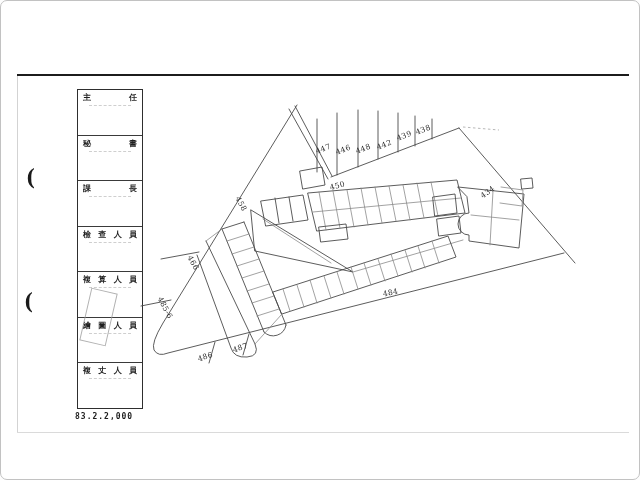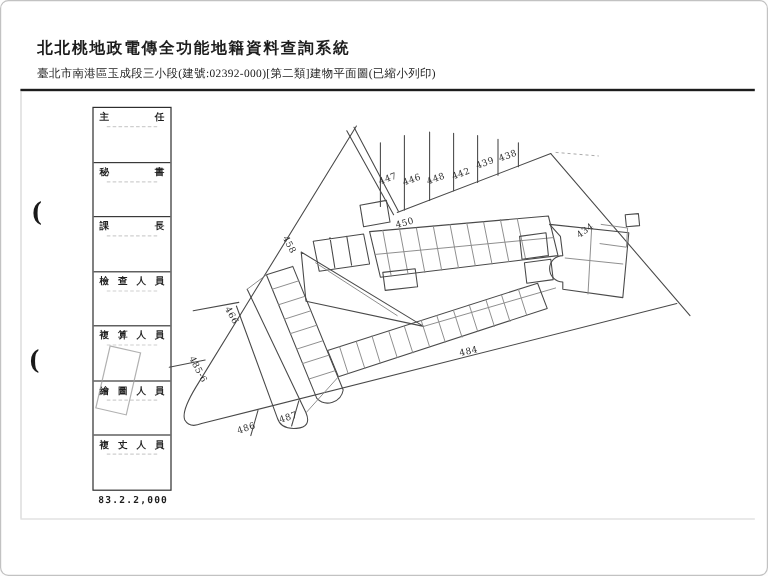--- a/index.html
+++ b/index.html
@@ -51,41 +51,39 @@
   }
   .stamp-row::after{
     content:"";display:block;margin:2px auto 0;width:66%;
     border-bottom:1px dashed #cfcfcf;
   }
   .stamp-outline{
     position:absolute;left:84px;top:289px;width:25px;height:52px;
     border:1px solid #9d9d9d;transform:rotate(13deg);opacity:.8;background:transparent;
   }
   .print-code{
-    position:absolute;left:74px;top:411px;width:72px;text-align:center;
+    position:absolute;left:74px;top:411px;width:72px;
     font-size:8px;letter-spacing:1px;color:#1d1d1d;font-weight:700;
     font-family:"DejaVu Sans Mono","Liberation Mono",monospace;
   }
   
   svg.map{position:absolute;left:0;top:0;}
   .pline{fill:none;stroke:#4a4a4a;stroke-width:.9;stroke-linecap:round;stroke-linejoin:round;}
   .plight{fill:none;stroke:#8a8a8a;stroke-width:.8;stroke-linecap:round;}
   .pdash{fill:none;stroke:#9a9a9a;stroke-width:.7;stroke-dasharray:2.5 2.5;}
   .maplbl{
     font-size:7.5px;fill:#2d2d2d;text-anchor:middle;
     font-family:"DejaVu Serif","Liberation Serif",serif;letter-spacing:.4px;
   }
 </style>
 </head>
 <body>
 
 <div class="page">
 
-  <div class="hdr-title">北北桃地政電傳全功能地籍資料查詢系統</div>
-  <div class="hdr-subtitle">臺北市南港區玉成段三小段(建號:02392-000)[第二類]建物平面圖(已縮小列印)</div>
   <div class="hdr-rule"></div>
   <div class="edge-left"></div>
   <div class="edge-bottom"></div>
 
   <div class="stamp-col">
       <div class="stamp-row">
         <div class="stamp-label">
           <span>主</span>
           <span>任</span>
         </div>

